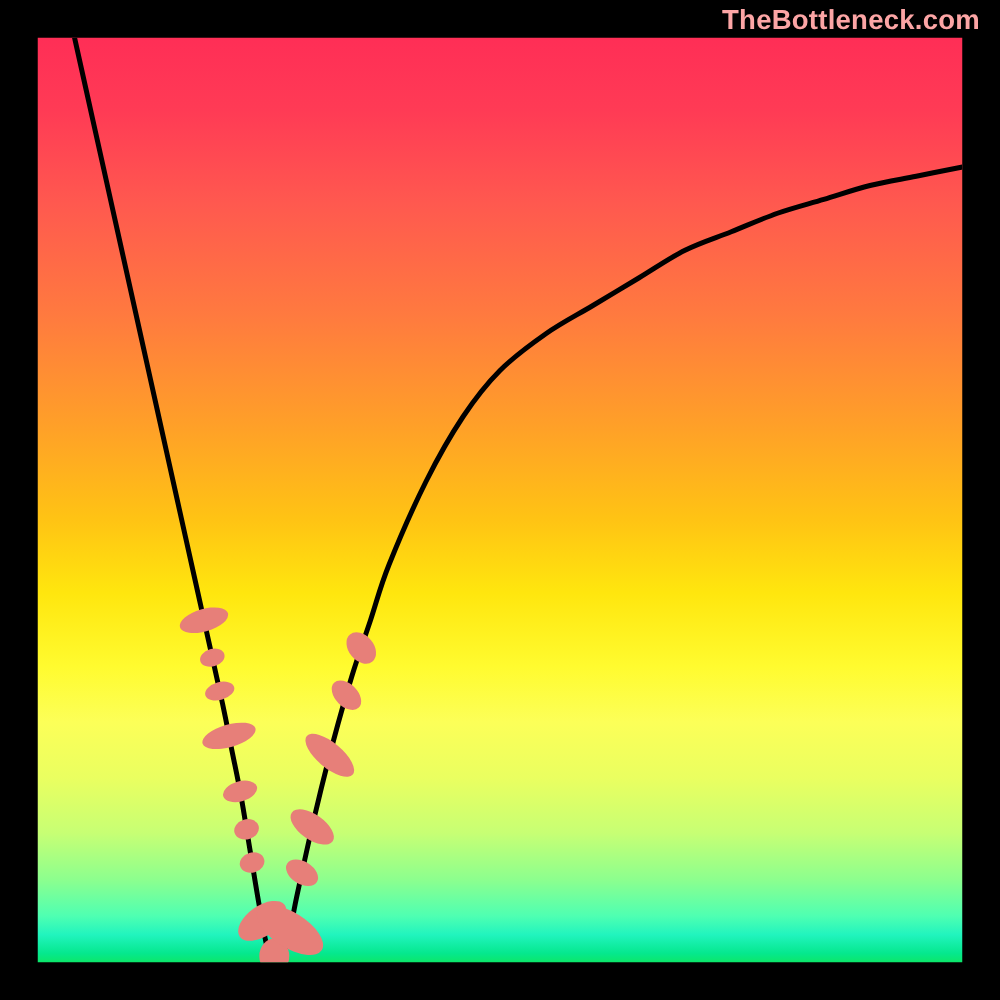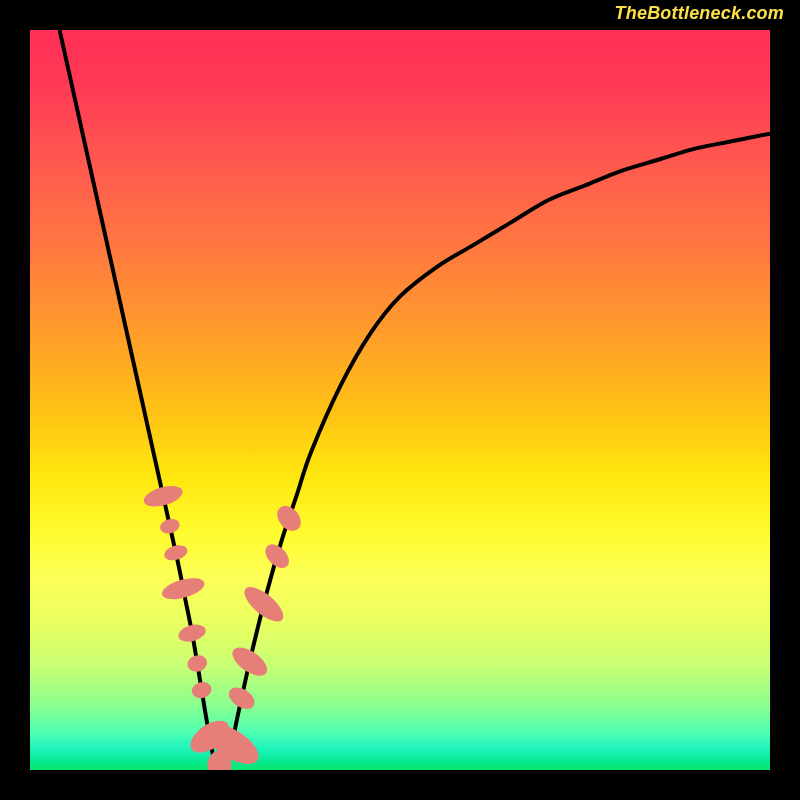--- a/index.html
+++ b/index.html
@@ -47,26 +47,25 @@
       #21f4be 97%,
       #05e88e 99%,
       #0ce769 100%
     );
   }
   .watermark {
     position: absolute;
     top: 3px;
     right: 16px;
     font-family: Arial, Helvetica, sans-serif;
-    font-size: 18px;
+    font-size: 22px;
     font-weight: 600;
-    color: #fde047;
+    color: #fca5a5;
     letter-spacing: 0.2px;
     user-select: none;
-    font-style: italic;
   }
   svg.curve {
     position: absolute;
     inset: 0;
     width: 100%;
     height: 100%;
   }
   .curve path {
     stroke: #000000;
     fill: none;

